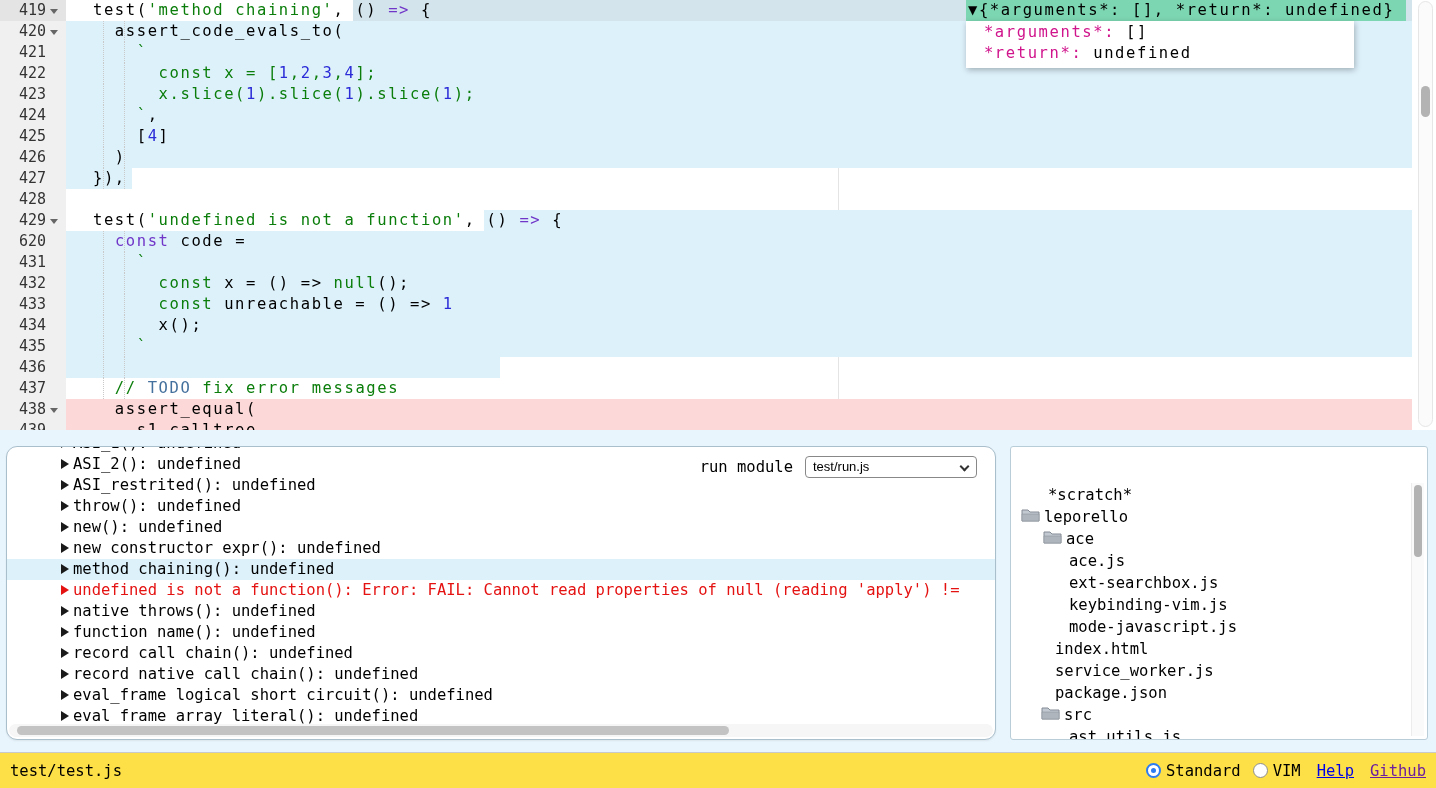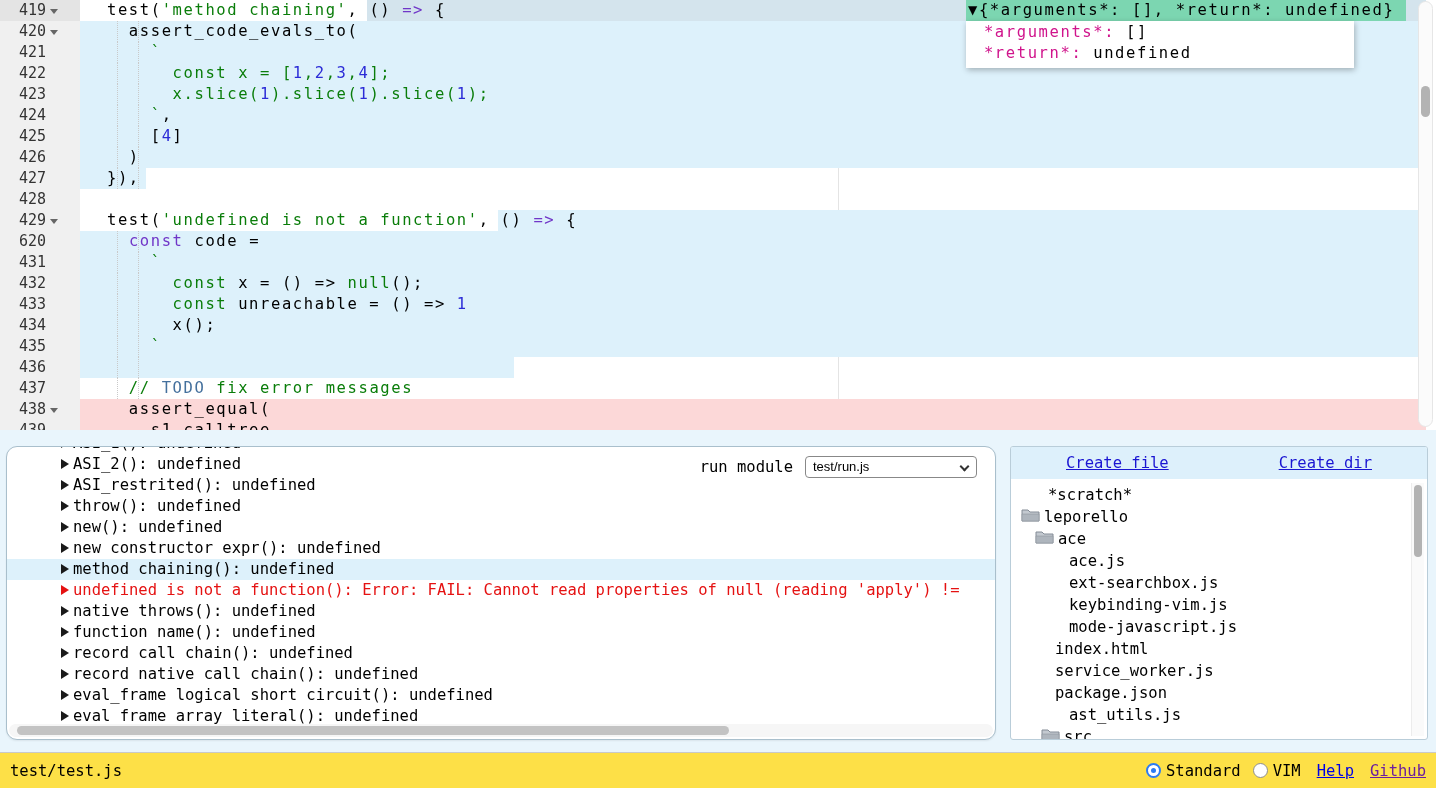--- a/index.html
+++ b/index.html
@@ -11,21 +11,21 @@
   }
 
   
   #editor {
     position:absolute; left:0; top:0; width:1436px; height:430px;
     background:#ffffff; overflow:hidden;
   }
   .print-margin { position:absolute; left:838px; top:0; bottom:0; width:1px; background:#e4e4e4; z-index:0; }
   .code-row { position:relative; height:21px; display:flex; }
   .gutter {
-    width:80px; flex:none; background:#f0f0f0; color:#333;
+    width:66px; flex:none; background:#f0f0f0; color:#333;
     font-size:15px; display:flex; z-index:3; position:relative;
   }
   .gutter.active { background:#e4e4e4; }
   .gutter .ln { width:46px; text-align:right; line-height:21px; }
   .gutter .fold { width:20px; position:relative; cursor:pointer; }
   .fold-tri {
     position:absolute; left:4px; top:9px; width:0; height:0;
     border-left:4px solid transparent; border-right:4px solid transparent;
     border-top:5px solid #666;
   }
@@ -323,46 +323,42 @@
       <span>test/run.js</span>
       <span class="caret"></span>
     </div>
   </div>
   <div id="hscroll">
     <div class="hthumb"></div>
   </div>
 </div>
 
 <div id="file-panel">
-  <div id="file-header">
-    <a>Create file</a>
-    <a>Create dir</a>
-  </div>
   <div id="tree">
       <div class="tree-row" style="padding-left: 37px;"><span>*scratch*</span></div>
       <div class="tree-row" style="padding-left: 10px;"><span class="folder-icon"><svg width="19" height="14" viewBox="0 0 19 14">
             <path d="M1 13 L1 2 L7 2 L9 4 L18 4 L18 13 Z" fill="#c3c9d0" stroke="#848c96" stroke-width="1"></path>
             <path d="M1 6 L18 6 L18 13 L1 13 Z" fill="#aeb5bd" stroke="#848c96" stroke-width="0.5"></path>
           </svg></span><span>leporello</span></div>
-      <div class="tree-row" style="padding-left: 24px;"><span class="folder-icon"><svg width="19" height="14" viewBox="0 0 19 14">
+      <div class="tree-row" style="padding-left: 32px;"><span class="folder-icon"><svg width="19" height="14" viewBox="0 0 19 14">
             <path d="M1 13 L1 2 L7 2 L9 4 L18 4 L18 13 Z" fill="#c3c9d0" stroke="#848c96" stroke-width="1"></path>
             <path d="M1 6 L18 6 L18 13 L1 13 Z" fill="#aeb5bd" stroke="#848c96" stroke-width="0.5"></path>
           </svg></span><span>ace</span></div>
       <div class="tree-row" style="padding-left: 58px;"><span>ace.js</span></div>
       <div class="tree-row" style="padding-left: 58px;"><span>ext-searchbox.js</span></div>
       <div class="tree-row" style="padding-left: 58px;"><span>keybinding-vim.js</span></div>
       <div class="tree-row" style="padding-left: 58px;"><span>mode-javascript.js</span></div>
       <div class="tree-row" style="padding-left: 44px;"><span>index.html</span></div>
       <div class="tree-row" style="padding-left: 44px;"><span>service_worker.js</span></div>
       <div class="tree-row" style="padding-left: 44px;"><span>package.json</span></div>
-      <div class="tree-row" style="padding-left: 58px;"><span>ast_utils.js</span></div>
       <div class="tree-row" style="padding-left: 30px;"><span class="folder-icon"><svg width="19" height="14" viewBox="0 0 19 14">
             <path d="M1 13 L1 2 L7 2 L9 4 L18 4 L18 13 Z" fill="#c3c9d0" stroke="#848c96" stroke-width="1"></path>
             <path d="M1 6 L18 6 L18 13 L1 13 Z" fill="#aeb5bd" stroke="#848c96" stroke-width="0.5"></path>
           </svg></span><span>src</span></div>
+      <div class="tree-row" style="padding-left: 58px;"><span>ast_utils.js</span></div>
     </div>
   <div id="tree-scrollbar">
     <div class="vthumb" style="top:2px; height:72px;"></div>
   </div>
 </div>
 
 <div id="footer">
   <span>test/test.js</span>
   <div id="footer-right">
     <span id="radio-group" style="display:flex;gap:12px;">

